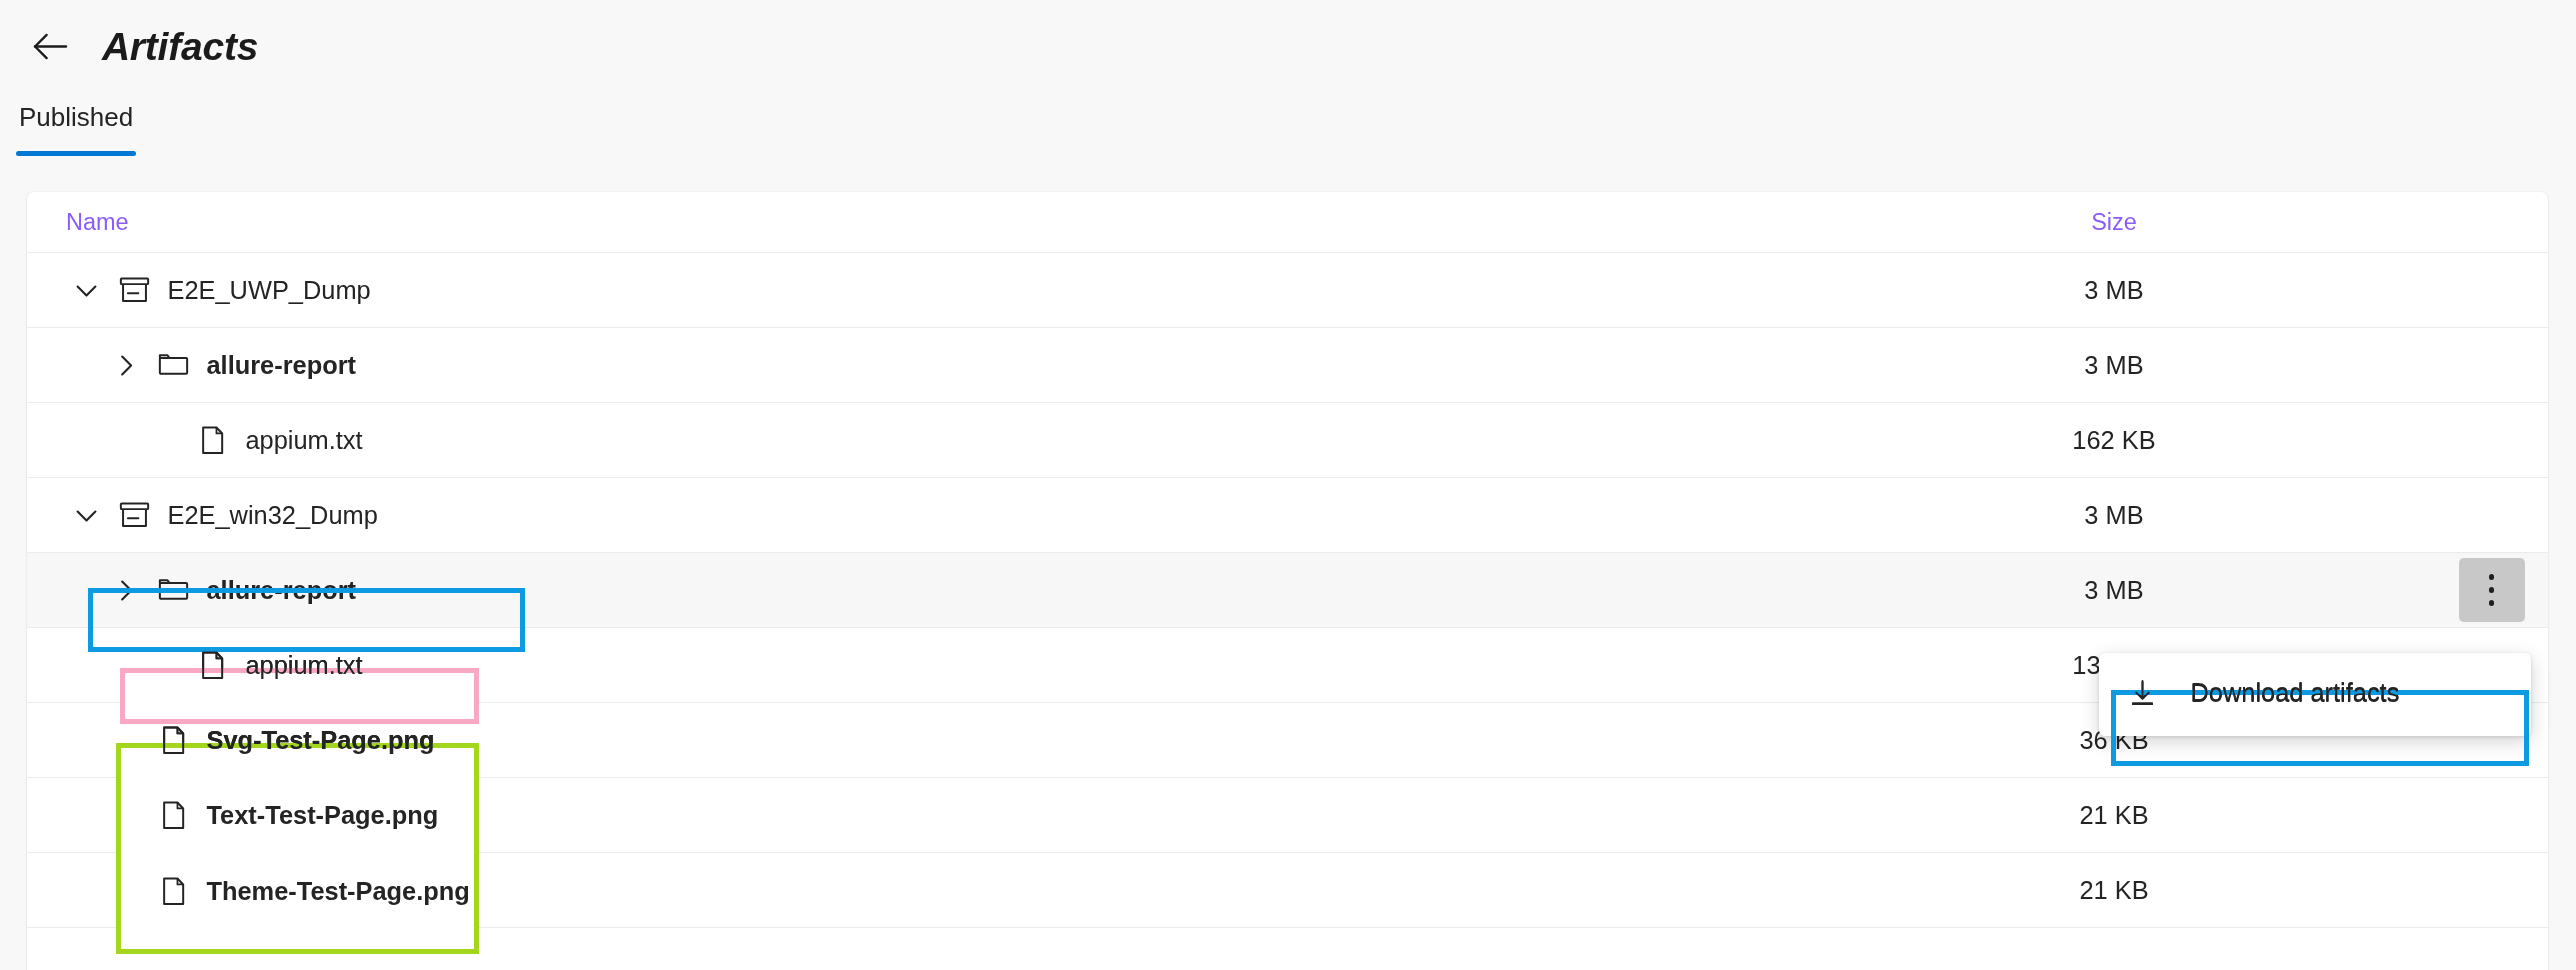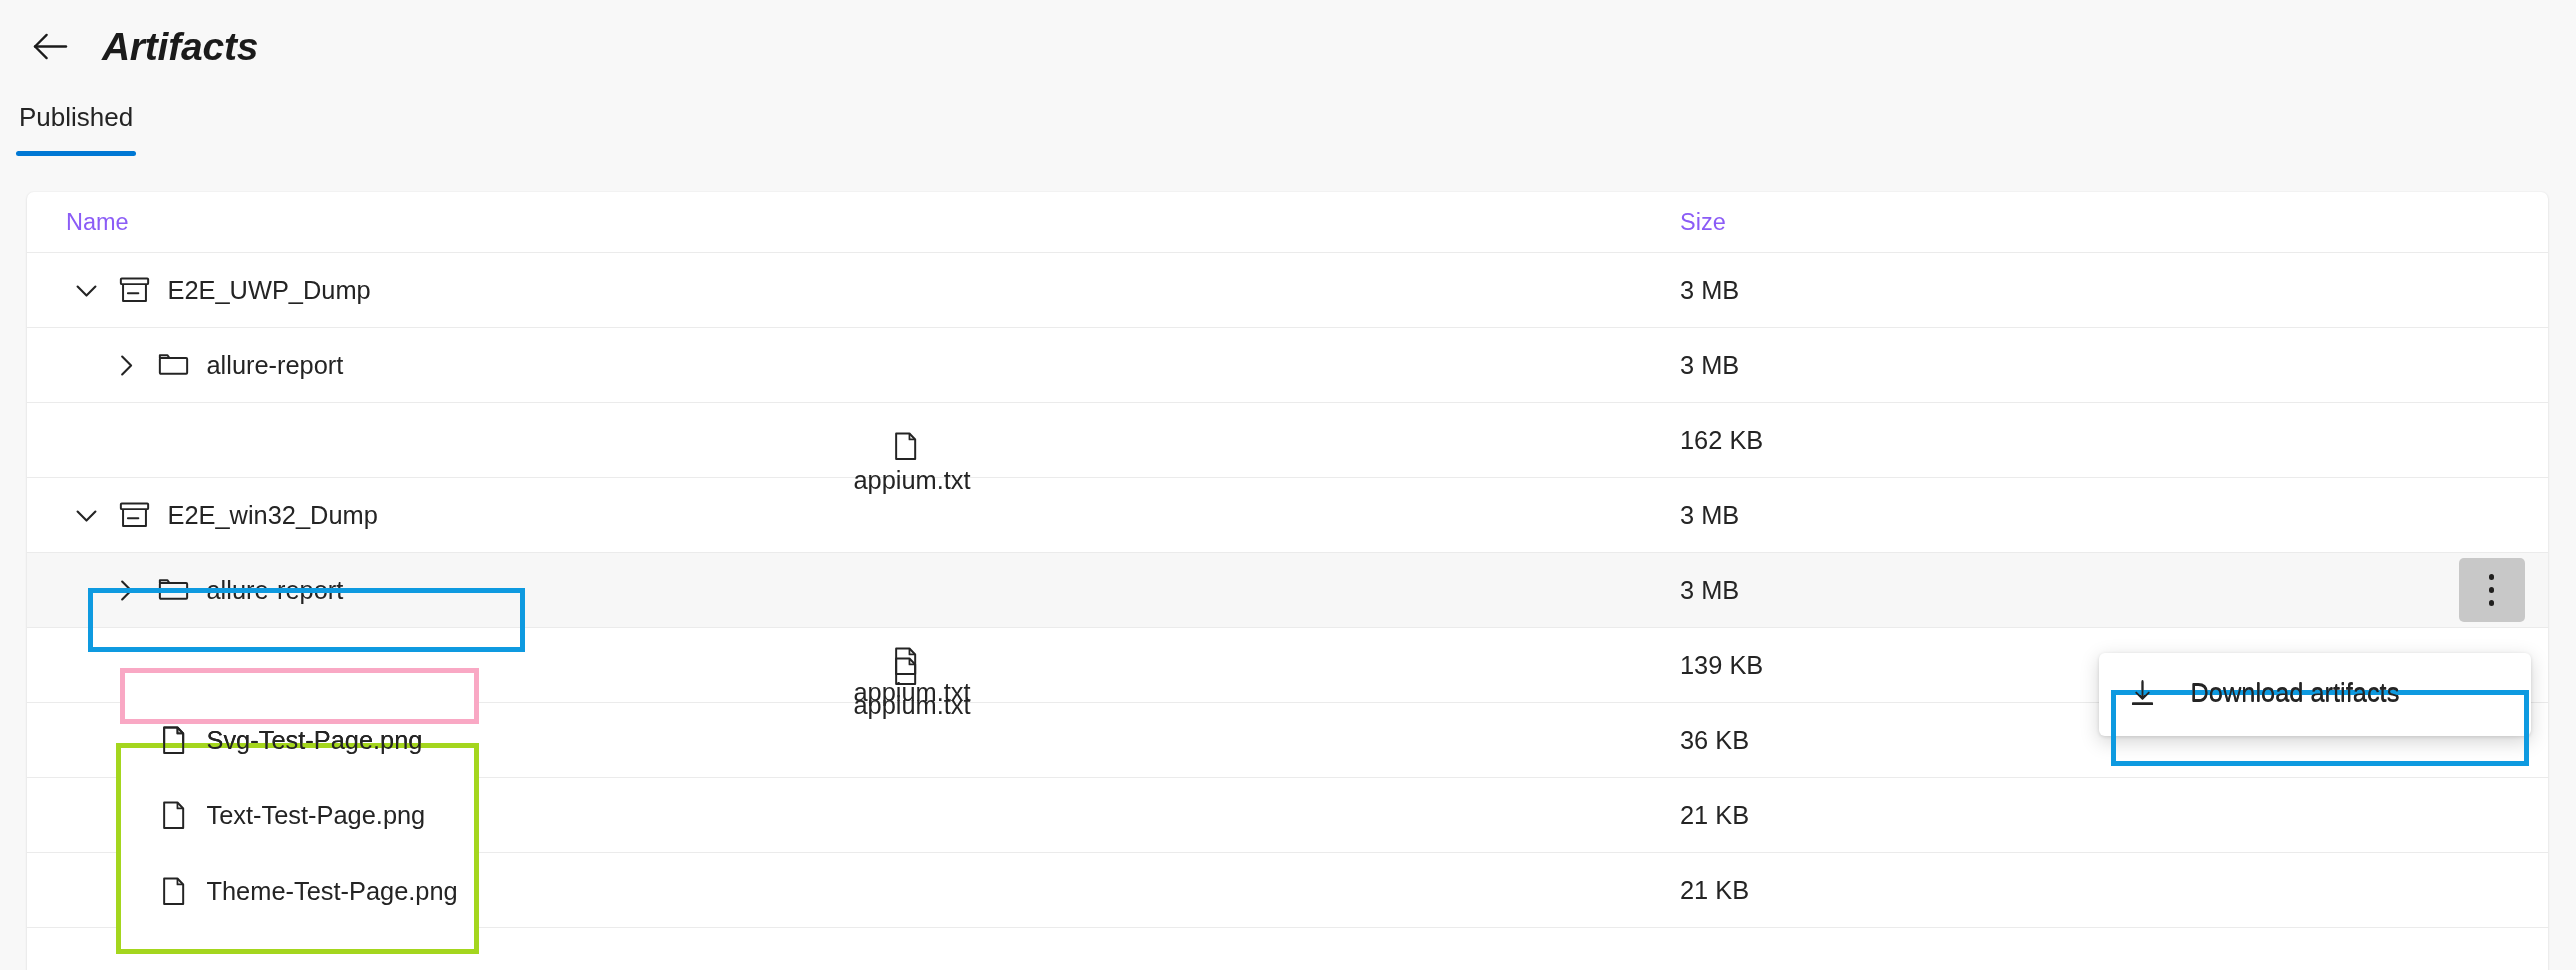--- a/index.html
+++ b/index.html
@@ -64,41 +64,41 @@
   }
   .t-row.header {
     height: 61px; border-bottom: 1px solid #ebebeb;
   }
   .t-row.hovered { background: #f7f7f7; }
   .col-name {
     width: 1614px; display: flex; align-items: center;
     font-size: 25.4px; color: #242424; white-space: nowrap;
   }
   .col-size {
-    flex: 1; font-size: 25.4px; color: #242424; white-space: nowrap;
+    flex: 1; font-size: 25.4px; color: #242424; white-space: nowrap; text-align: center;
   }
   .t-row.header .col-name,
   .t-row.header .col-size {
     font-size: 23.5px; color: #8b5cf6;
   }
 
   .chev {
     width: 41px; min-width: 41px; height: 41px;
     display: flex; align-items: center; justify-content: center;
     margin-right: 7.8px;
   }
   .chev.empty { visibility: hidden; }
   .type-icon {
     width: 39px; min-width: 39px; height: 39px;
     display: flex; align-items: center; justify-content: center;
     margin-right: 13.7px;
   }
   .indent-1 { padding-left: 0px; }
-  .indent-2 { padding-left: 39px; }
-  .indent-3 { padding-left: 78px; flex-direction: column; }
+  .indent-2 { padding-left: 39px; font-weight: bold; }
+  .indent-3 { padding-left: 78px; }
 
   
   .more-btn {
     position: absolute; right: 23.5px; top: 50%;
     transform: translateY(-50%);
     width: 66px; height: 64px; border-radius: 4.9px;
     background: #c8c8c8; border: none; cursor: pointer;
     display: flex; flex-direction: column; align-items: center;
     justify-content: center; gap: 6.8px; padding: 0;
   }

